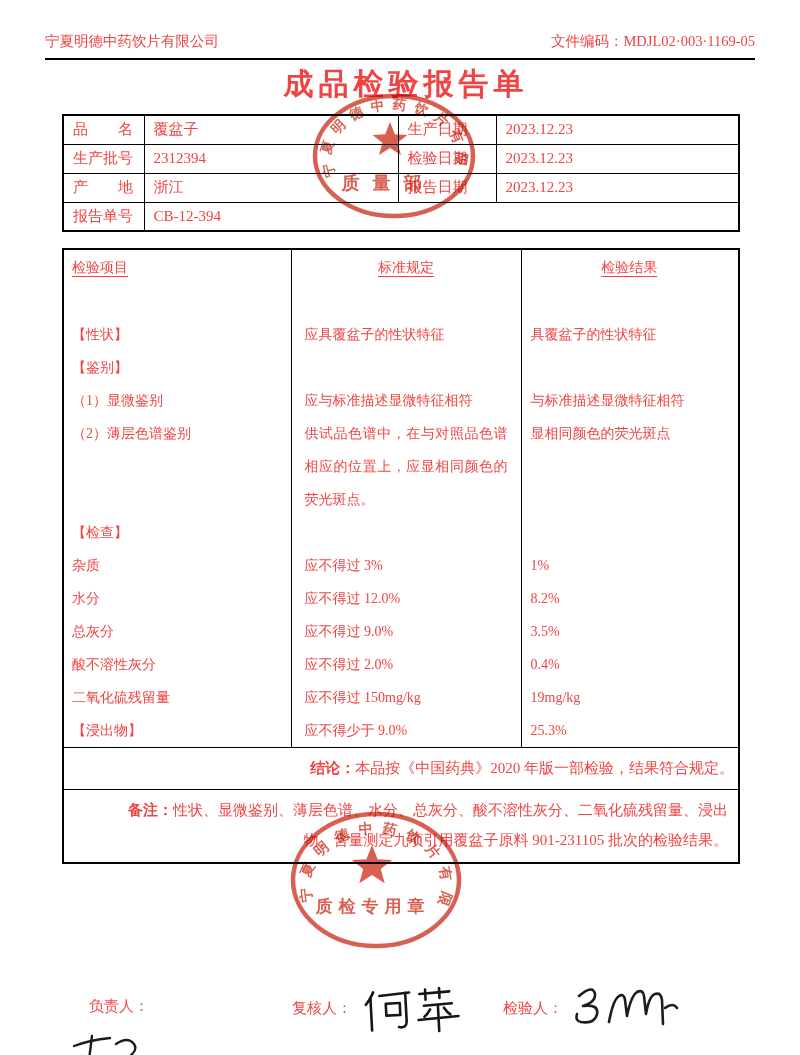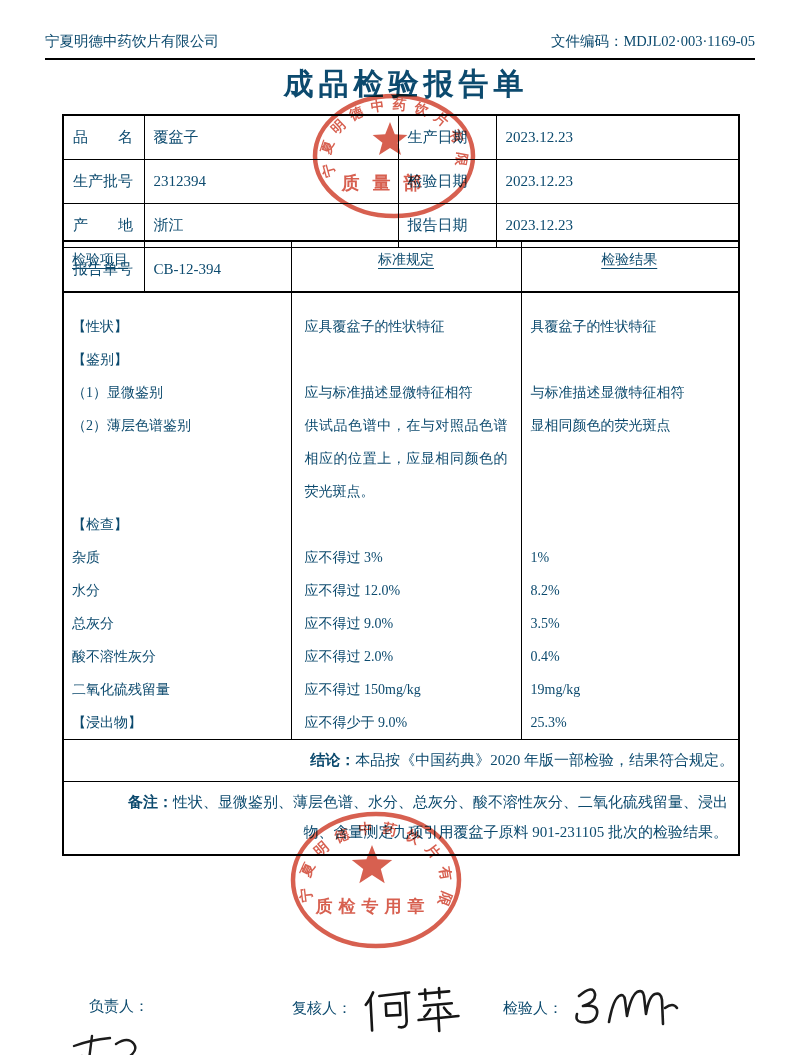--- a/index.html
+++ b/index.html
@@ -1,41 +1,41 @@
 <!DOCTYPE html>
 <html><head>
 <meta charset="utf-8">
 <style>
   * { margin:0; padding:0; box-sizing:border-box; }
   html,body { background:#ffffff; }
   .page {
     position:relative; width:800px; height:1055px; background:#fff;
-    font-family:"Liberation Serif","DejaVu Serif",serif; color:#0c4a6e;
+    font-family:"Liberation Serif","DejaVu Serif",serif; color:#ef4444;
     overflow:hidden;
   }
   
   .doc-header {
     position:absolute; top:32px; left:45px; right:45px;
     display:flex; justify-content:space-between; align-items:flex-end;
     font-size:14.5px;
   }
   .header-rule { position:absolute; top:58px; left:45px; right:45px; height:2px; background:#000; }
   .doc-title {
     position:absolute; top:64px; left:12px; right:0; text-align:center;
     font-size:30px; font-weight:bold; letter-spacing:5px;
   }
   
   table { border-collapse:collapse; table-layout:fixed; }
   .info-table {
     position:absolute; top:114px; left:62px; width:676px;
     font-size:15px; border:2px solid #000;
   }
-  .info-table td { border:1.5px solid #000; height:29px; padding:12px 9px; vertical-align:middle; }
+  .info-table td { border:1.5px solid #000; height:29px; padding:4px 9px; vertical-align:middle; }
   .main-table {
-    position:absolute; top:240px; left:62px; width:676px;
+    position:absolute; top:248px; left:62px; width:676px;
     font-size:14px; border:2px solid #000;
   }
   .main-table td { vertical-align:top; padding:0 10px; line-height:33px; }
   .main-table td.c1 { border-right:1.5px solid #000; padding-left:8px; }
   .main-table td.c2 { border-right:1.5px solid #000; padding:0 13px; text-align:justify; }
   .main-table td.c3 { padding-left:9px; }
   .main-table tr.hdr td { height:69px; padding-top:8px; line-height:20px; }
   .main-table tr.hdr .hd { text-decoration:underline; text-underline-offset:4px; }
   .main-table tr.hdr td.c2, .main-table tr.hdr td.c3 { text-align:center; }
   .main-table tr.h1 td { height:33px; }

